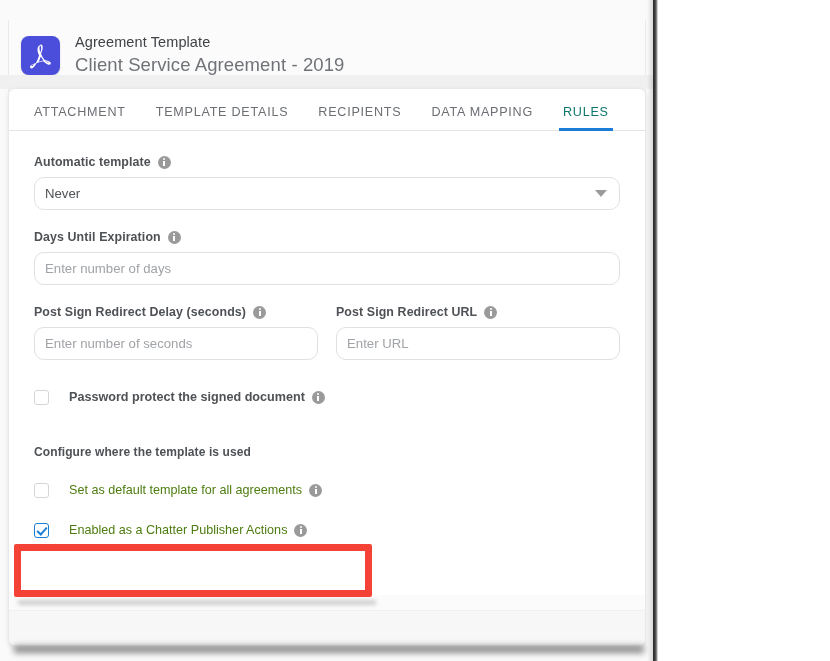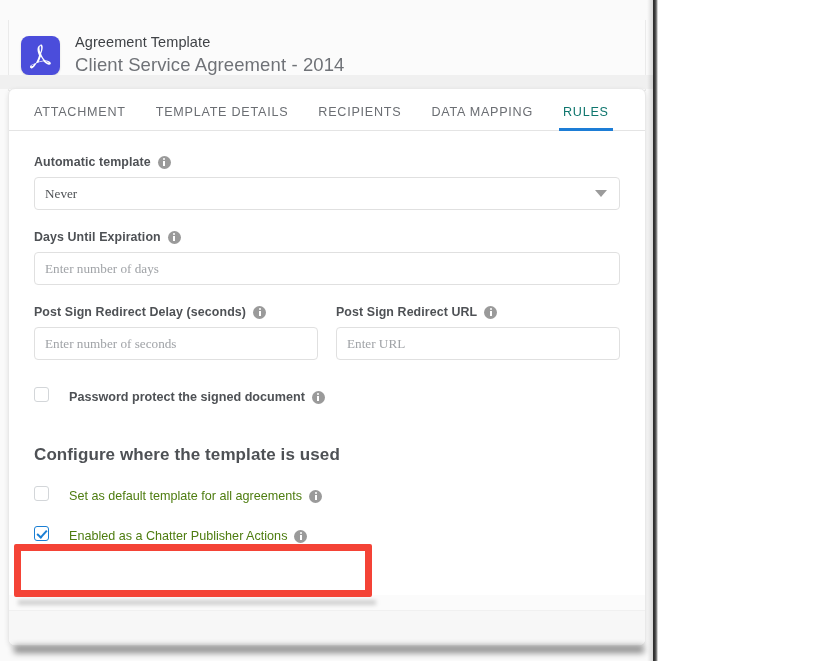--- a/index.html
+++ b/index.html
@@ -186,28 +186,27 @@
     position: absolute;
     left: 5.5px; top: 5.5px;
     width: 2px; height: 5px;
     background: #ffffff;
   }
 
   .control {
     box-sizing: border-box;
     height: 33px;
     border: 1px solid #e0e0e0;
-    border-radius: 4px;
+    border-radius: 10px;
     background: #ffffff;
     display: flex;
     align-items: center;
     padding: 0 10px;
     font-size: 13.2px;
     color: #4e5155;
-    font-family: Liberation Serif, serif;
   }
   .control.placeholder-text { color: #a0a3a7; }
   .control.select {
     justify-content: space-between;
     padding-right: 12px;
   }
   .caret {
     width: 0; height: 0;
     border-left: 6px solid transparent;
     border-right: 6px solid transparent;
@@ -216,20 +215,21 @@
   .row-gap { height: 20px; }
   .two-col {
     display: flex;
     gap: 18px;
   }
   .two-col > div { flex: 1 1 0; }
 
   
   .cb-row {
     display: flex;
+    align-items: center;
     height: 20px;
   }
   .cb-box {
     width: 15px;
     height: 15px;
     border: 1px solid #d3d6d9;
     border-radius: 3px;
     background: #ffffff;
     flex: 0 0 auto;
     position: relative;
@@ -254,21 +254,21 @@
     font-size: 12.6px;
     color: #54585c;
     display: flex;
     align-items: center;
     white-space: nowrap;
   }
   .cb-label.bold { font-weight: bold; color: #4e5155; }
   .cb-label.muted { color: #4d7c0f; }
 
   .section-title {
-    font-size: 17px;
+    font-size: 12px;
     font-weight: bold;
     color: #4e5155;
     letter-spacing: 0.1px;
   }
 
   
   #highlight-box {
     position: absolute;
     left: 14px;
     top: 544px;
@@ -327,21 +327,21 @@
 <div id="viewport">
 
   <div id="header-card">
     <div id="doc-icon">
       <svg width="25" height="27" viewBox="0 0 25 27" xmlns="http://www.w3.org/2000/svg" aria-hidden="true">
         <path d="M12.6 2.2c1.5 0 2.1 1.3 2.1 3.1 0 2.0-.7 4.3-1.6 6.4 1.0 2.6 2.5 5.0 4.0 6.5 1.9.2 3.6.7 4.7 1.5 1.0.7 1.3 1.6.9 2.3-.4.7-1.5.9-2.7.5-1.5-.5-3.2-1.7-4.7-3.2-2.3.4-4.7 1.1-6.8 2.0-1.4 2.6-2.9 4.4-4.2 4.9-1.0.4-1.9.1-2.2-.6-.3-.8.1-1.7 1.2-2.5 1.1-.8 2.7-1.6 4.6-2.2 1.2-2.2 2.3-4.9 3.1-7.5-.9-2.1-1.5-4.1-1.5-5.9 0-2.7 1.1-4.3 3.1-4.3zm0 1.9c-.7 0-1.1.7-1.1 2.2 0 1.2.3 2.6.9 4.2.5-1.6.8-3.1.8-4.3 0-1.4-.2-2.1-.6-2.1zm.2 10.4c-.6 1.8-1.3 3.6-2.1 5.2 1.5-.6 3.1-1.0 4.7-1.3-.9-1.1-1.8-2.5-2.6-3.9zm7.0 5.6c-.6-.3-1.4-.6-2.3-.8.8.6 1.6 1.1 2.3 1.3.5.2.8.2.9 0 .1-.1-.2-.3-.9-.5zm-15.6 4.0c.5-.3 1.2-1.1 1.9-2.2-1.0.4-1.8.9-2.3 1.4-.5.5-.6.9-.4 1.0.1.1.4 0 .8-.2z" fill="#ffffff"></path>
       </svg>
     </div>
     <div id="header-texts">
       <div id="header-kicker">Agreement Template</div>
-      <div id="header-title">Client Service Agreement - 2014</div>
+      <div id="header-title">Client Service Agreement - 2019</div>
     </div>
   </div>
 
   <div id="band-top-line"></div>
   <div id="band"></div>
 
   <div id="content-card">
 
     <div id="tabs">
       <div class="tab">ATTACHMENT</div>

